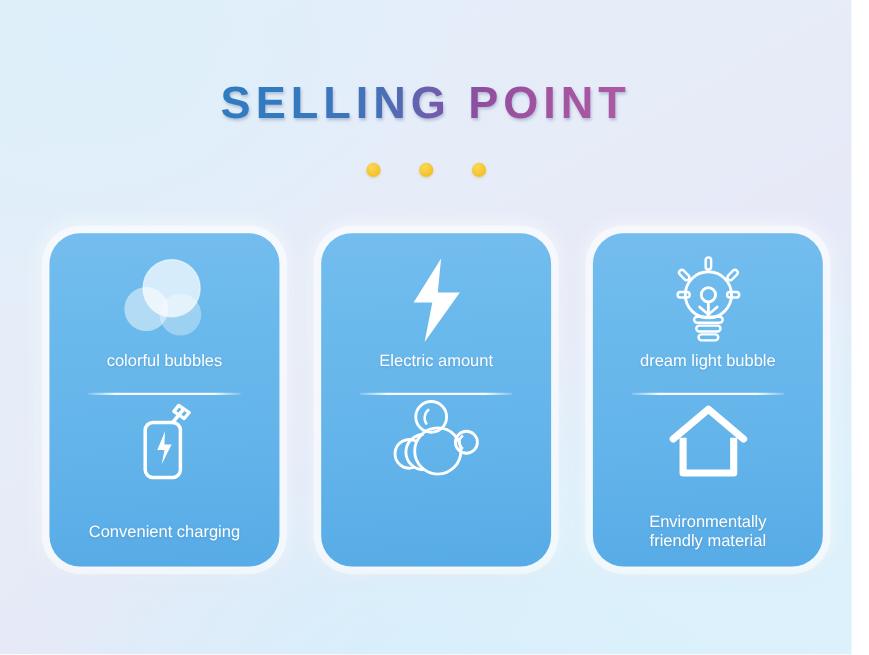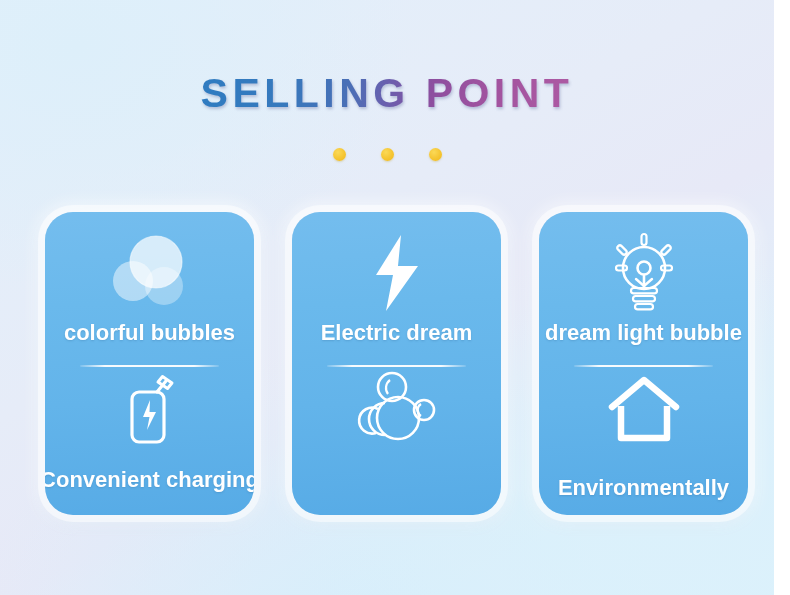--- a/index.html
+++ b/index.html
@@ -79,22 +79,22 @@
 
   .icon-slot {
     height:88px;
     width:100%;
     display:flex; align-items:center; justify-content:center;
   }
   .icon-slot.lower { height:84px; }
 
   .card-label {
     color:#ffffff;
-    font-weight:bold;
-    font-size:22px;
+    font-weight:normal;
+    font-size:15px;
     line-height:1.2;
     text-align:center;
     white-space:nowrap;
     text-shadow:0 1px 2px rgba(60,120,170,0.35);
   }
   .card-label.two-line { white-space:normal; line-height:1.18; }
 
   .label-top   { margin-top:3px; }
   .divider {
     width:139px; height:1.6px;
@@ -148,21 +148,21 @@
       <div class="spacer"></div>
       <div class="card-label label-bottom">Convenient charging</div>
     </div>
 
     <div class="card">
       <div class="icon-slot">
         <svg width="58" height="80" viewBox="0 0 58 80">
           <path d="M33 2 L8 42 L25 42 L18 78 L50 33 L30 33 Z" fill="#ffffff"></path>
         </svg>
       </div>
-      <div class="card-label label-top">Electric dream</div>
+      <div class="card-label label-top">Electric amount</div>
       <div class="divider"></div>
 
       <div class="icon-slot lower">
         <svg width="84" height="76" viewBox="0 0 84 76">
           <circle cx="43" cy="47" r="21" fill="none" stroke="#ffffff" stroke-width="2.6"></circle>
           <circle cx="37" cy="16" r="14" fill="none" stroke="#ffffff" stroke-width="2.6"></circle>
           <circle cx="69" cy="39" r="10" fill="none" stroke="#ffffff" stroke-width="2.6"></circle>
           <path d="M30 64 A16 16 0 1 1 30 32" fill="none" stroke="#ffffff" stroke-width="2.6"></path>
           <path d="M21 62 A13 13 0 1 1 23 38" fill="none" stroke="#ffffff" stroke-width="2.6"></path>
           <path d="M33 23 A10 10 0 0 1 35 9" fill="none" stroke="#ffffff" stroke-width="2.2"></path>
@@ -194,17 +194,18 @@
 
       <div class="icon-slot lower">
         <svg width="72" height="66" viewBox="0 0 72 66">
           <path d="M4 31 L36 4 L68 31" fill="none" stroke="#ffffff" stroke-width="6.5" stroke-linecap="round" stroke-linejoin="round"></path>
           <path d="M13 30 L13 62 L59 62 L59 30" fill="none" stroke="#ffffff" stroke-width="6.5" stroke-linejoin="round"></path>
         </svg>
       </div>
       <div class="spacer"></div>
       <div class="card-label label-bottom two-line">
         <span>Environmentally</span><br>
+        <span>friendly material</span>
       </div>
     </div>
 
   </div>
 </div>
 
 </body></html>

